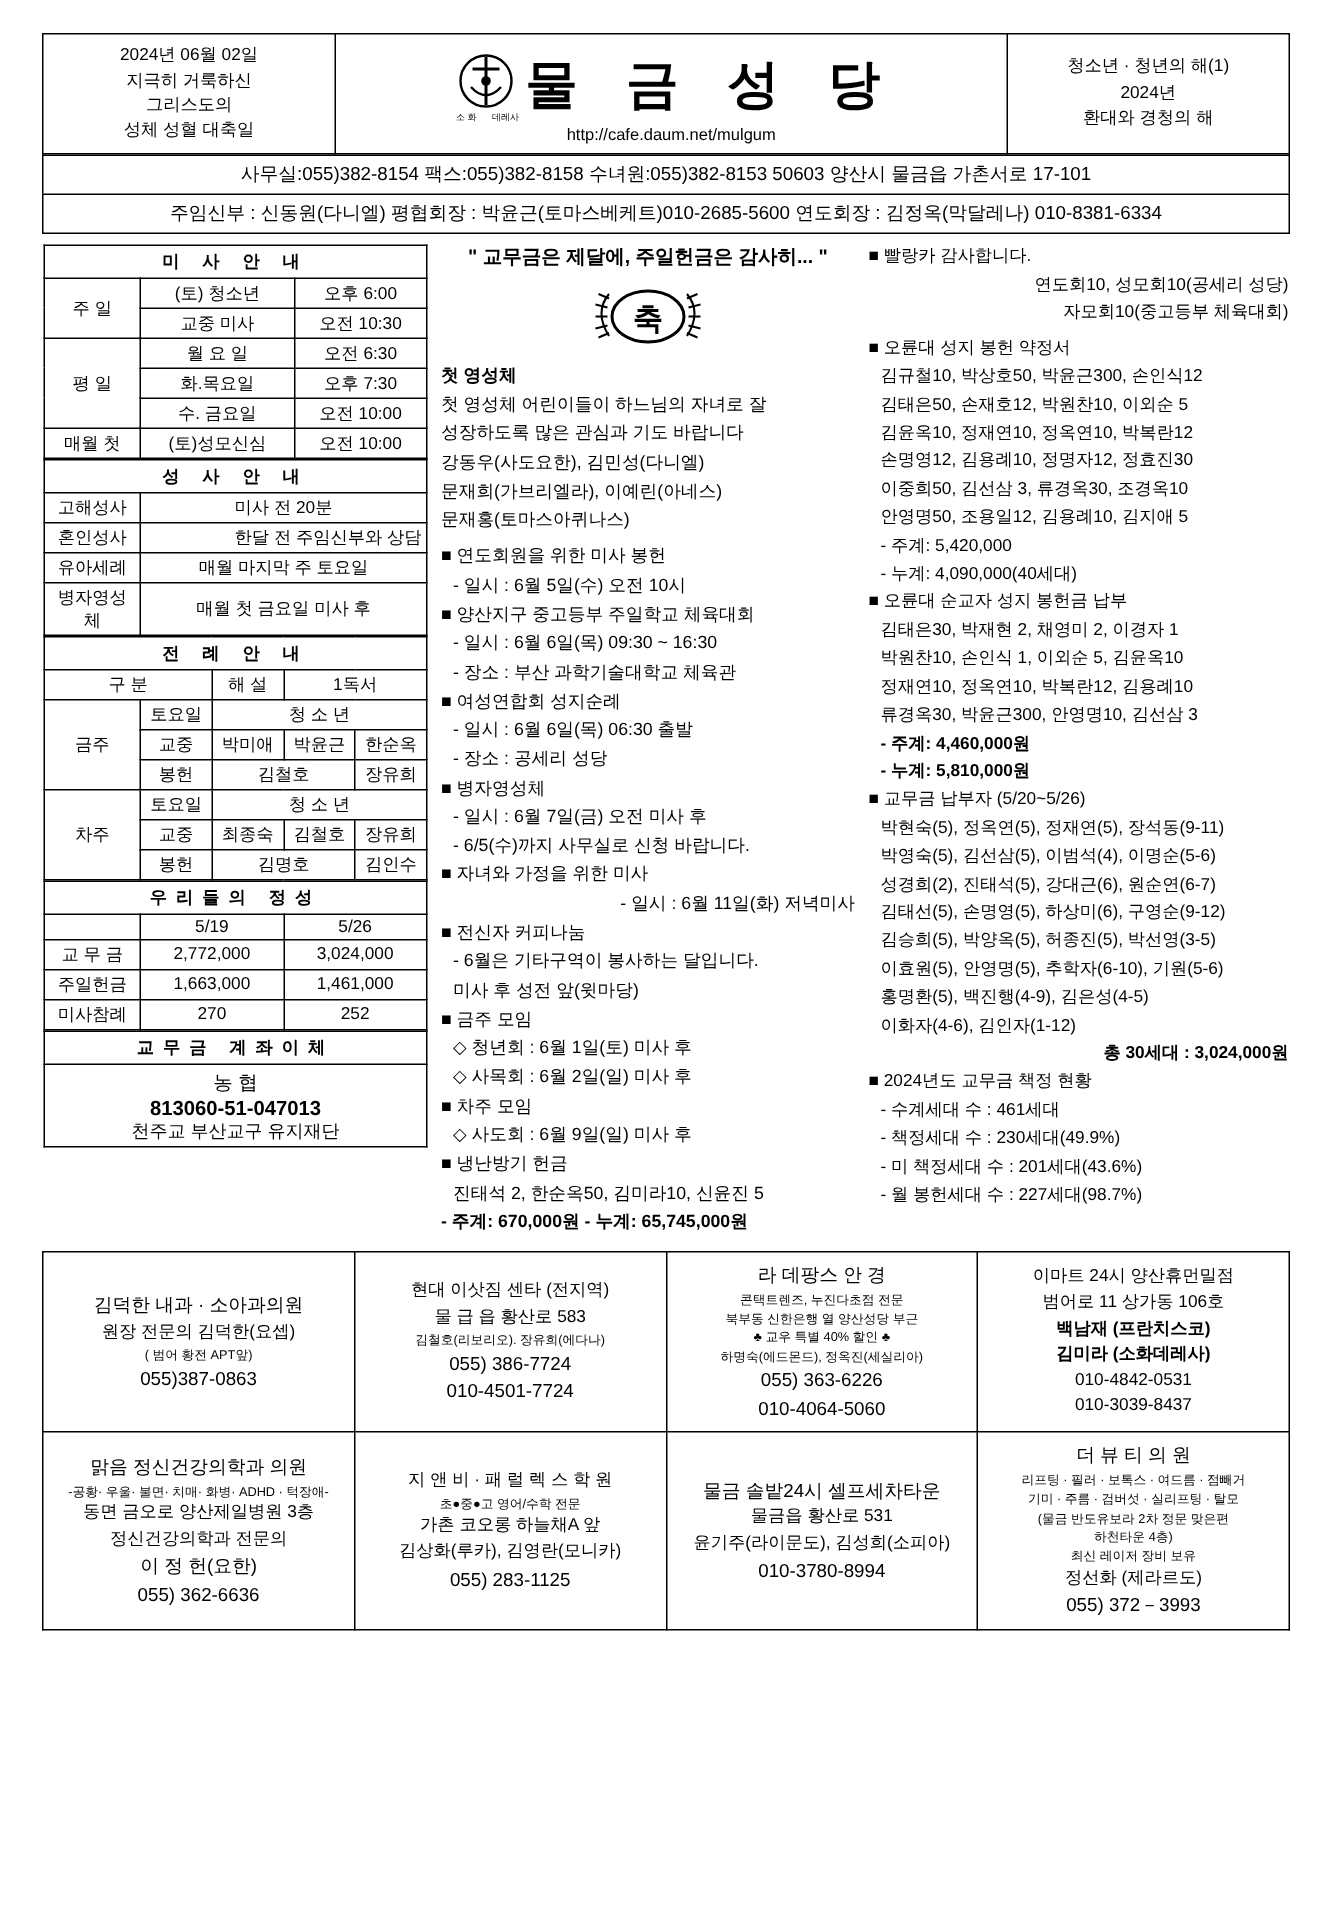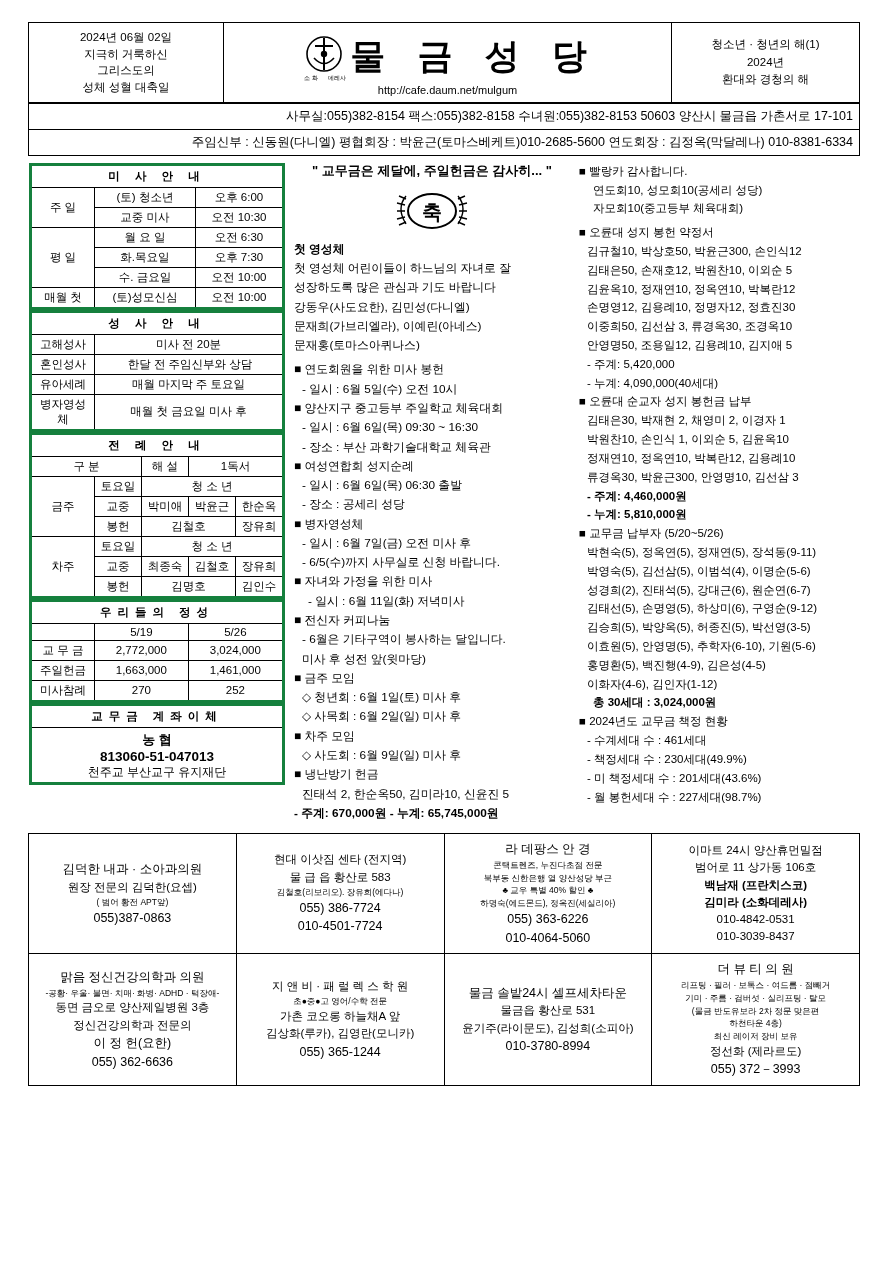--- a/index.html
+++ b/index.html
@@ -17,40 +17,40 @@
   .masthead td { border:1px solid #000; vertical-align:middle; }
   .mh-left { width:195px; text-align:center; padding:6px 2px; font-size:11.5px; line-height:1.45; }
   .mh-center { text-align:center; padding:4px 2px 2px; }
   .mh-right { width:188px; text-align:center; padding:6px 2px; font-size:11.5px; line-height:1.5; }
   .logo-row { display:flex; align-items:center; justify-content:center; }
   .crest { width:52px; height:52px; position:relative; }
   .crest svg { display:block; }
   .title-big { font-size:35px; font-weight:bold; letter-spacing:10px; font-family:"DejaVu Sans", sans-serif; }
   .url { font-size:11px; margin-top:2px; }
   .barline { width:832px; border:1px solid #000; border-top:none; }
-  .barline td { padding:4px 6px; text-align:right; font-size:12.5px; border-top:1px solid #000;}
+  .barline td { padding:4px 6px; text-align:center; font-size:12.5px; border-top:1px solid #000;}
   
   .main { width:832px; margin-top:6px; }
   .main > tbody > tr > td { vertical-align:top; }
   .col-left { width:258px; }
   .col-mid { width:292px; padding:0 8px; }
   .col-right { width:282px; }
   
-  .ltbl { width:100%; border:3px solid #15803d; margin-bottom:0; }
+  .ltbl { width:100%; border:1px solid #15803d; margin-bottom:0; }
   .ltbl td, .ltbl th { border:1px solid #000; padding:2px 3px; font-size:11.5px; text-align:center; }
   .secthead { font-size:15px; font-weight:bold; letter-spacing:6px; padding:3px 0 !important; }
   .lbl { width:64px; }
   
   .quote { text-align:center; font-size:13px; font-weight:bold; margin:0 0 6px 0; }
   .chuk-wrap { text-align:center; margin-bottom:2px; }
   .midtext { font-size:11.8px; line-height:1.55; }
   .midtext .ctr { text-align:left; }
   .midtext p { margin:0 0 1px 0; }
   .ind1 { padding-left:8px; }
-  .ind2 { padding-left:14px; }
+  .ind2 { padding-left:14px;text-align:right; }
   .b { font-weight:bold; }
   
   .rtext { font-size:11.5px; line-height:1.55; }
   .rtext p { margin:0 0 1px 0; }
   .nums { font-variant-numeric: tabular-nums; }
   
   .ads { width:832px; margin-top:10px; border:1px solid #000; }
   .ads td { border:1px solid #000; text-align:center; vertical-align:middle; padding:6px 4px; font-size:11.5px; line-height:1.5; }
   .ads .tiny { font-size:8.5px; }
   .ads .md { font-size:12.5px; }
@@ -152,21 +152,21 @@
           <tbody>
                 <tr>
                   <td colspan="2" class="secthead">성 사 안 내</td>
                 </tr>
           <tr>
             <td class="lbl">고해성사</td>
             <td>미사 전 20분</td>
           </tr>
           <tr>
             <td class="lbl">혼인성사</td>
-            <td style="text-align:center;padding-left:6px">한달 전 주임신부와 상담</td>
+            <td style="text-align:right;padding-left:6px">한달 전 주임신부와 상담</td>
           </tr>
           <tr>
             <td class="lbl">유아세례</td>
             <td>매월 마지막 주 토요일</td>
           </tr>
           <tr>
             <td class="lbl">병자영성체</td>
             <td>매월 첫 금요일 미사 후</td>
           </tr>
         </tbody>
@@ -246,21 +246,21 @@
         </tbody>
             </table>
 
         <table class="ltbl">
           <tbody>
                 <tr>
                   <td class="secthead">교무금 계좌이체</td>
                 </tr>
           <tr>
                   <td style="padding:3px 0 1px">
-            <div style="font-size:13px;font-weight:bold">농  협</div>
+            <div style="font-size:13px;font-weight:normal">농  협</div>
             <div style="font-size:13.5px;font-weight:bold">813060-51-047013</div>
             <div style="font-size:12px">천주교 부산교구 유지재단</div>
           </td>
                 </tr>
         </tbody>
             </table>
 
       </td>
 
       <td class="col-mid">
@@ -403,21 +403,21 @@
         <div>동면 금오로 양산제일병원 3층</div>
         <div>정신건강의학과 전문의</div>
         <div class="md">이 정 헌(요한)</div>
         <div class="md">055) 362-6636</div>
       </td>
       <td>
         <div>지 앤 비 · 패 럴 렉 스 학 원</div>
         <div class="tiny">초●중●고  영어/수학 전문</div>
         <div>가촌 코오롱 하늘채A 앞</div>
         <div>김상화(루카),  김영란(모니카)</div>
-        <div class="md">055) 365-1244</div>
+        <div class="md">055) 283-1125</div>
       </td>
       <td>
         <div class="md">물금 솔밭24시 셀프세차타운</div>
         <div>물금읍 황산로 531</div>
         <div>윤기주(라이문도), 김성희(소피아)</div>
         <div class="md">010-3780-8994</div>
       </td>
       <td>
         <div class="md">더 뷰 티   의 원</div>
         <div class="tiny">리프팅 · 필러 · 보톡스 · 여드름 · 점빼거</div>

